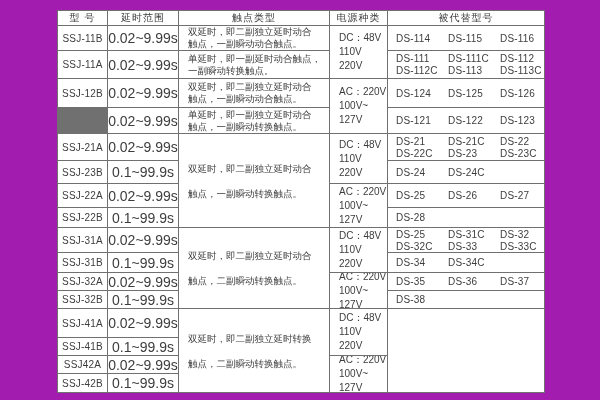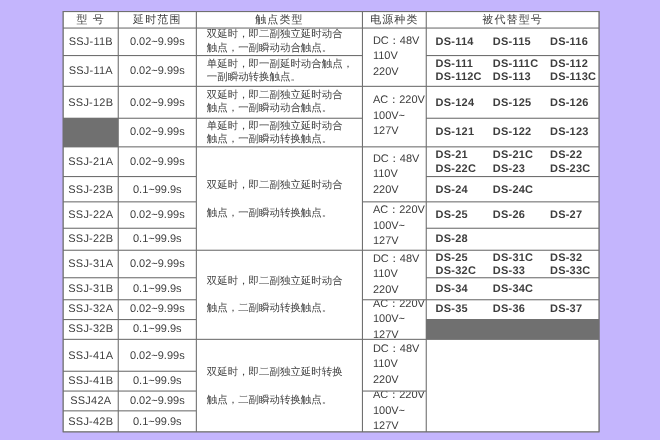--- a/index.html
+++ b/index.html
@@ -1,37 +1,37 @@
 <!DOCTYPE html>
 <html><head>
 <meta charset="utf-8">
 <style>
   * { margin:0; padding:0; box-sizing:border-box; }
   html,body { width:600px; height:400px; background:#ffffff; overflow:hidden;
               font-family:"Liberation Sans","DejaVu Sans",sans-serif; color:#3d3d3d; }
-  .page { position:relative; width:600px; height:400px; background:#c4b5fd; }
+  .page { position:relative; width:600px; height:400px; background:#a21caf; }
 
   .spec-table {
     position:absolute; left:57px; top:10px; width:488px; height:383px;
     display:grid;
     grid-template-columns:49px 70px 150px 57px 156px;
     grid-template-rows:14px 24px 27px 28px 25px 26px 22px 23px 19px 24px 19px 17px 17px 28px 17px 17px 18px;
     gap:1px; background:#707070; border:1px solid #707070;
   }
   .c { background:#ffffff; display:flex; align-items:center; overflow:hidden; }
   .th { justify-content:center; font-size:10px; letter-spacing:1px; }
   .model { justify-content:center; font-size:10px; letter-spacing:.2px; }
-  .delay { justify-content:center; font-size:10px; }
+  .delay { justify-content:center; font-size:14px; }
   .contact { font-size:9.5px; padding:0 4px 0 9px; white-space:pre-line; }
   .contact.single { line-height:12px; }
   .contact.merged { line-height:25px; }
   .power { font-size:10px; line-height:14px; padding-left:9px; white-space:pre-line; }
   .replaced { display:grid; grid-template-columns:52px 52px 52px; align-content:center;
               row-gap:1px; padding-left:8px; font-size:10px; }
-  .replaced span { white-space:nowrap; letter-spacing:.2px;font-weight:bold; }
+  .replaced span { white-space:nowrap; letter-spacing:.2px; }
 </style>
 </head>
 <body>
 
 <div class="page">
   <div class="spec-table">
 
     <div class="c th" style="grid-area:1/1">型 号</div>
     <div class="c th" style="grid-area:1/2">延时范围</div>
     <div class="c th" style="grid-area:1/3">触点类型</div>
@@ -164,16 +164,19 @@
     </div>
     <div class="c replaced" style="grid-area:11/5">
       <span>DS-34</span>
       <span>DS-34C</span>
     </div>
     <div class="c replaced" style="grid-area:12/5">
       <span>DS-35</span>
       <span>DS-36</span>
       <span>DS-37</span>
     </div>
+    <div class="c replaced" style="grid-area:13/5">
+      <span>DS-38</span>
+    </div>
     <div class="c replaced" style="grid-area:14/5/18/6"></div>
 
   </div>
 </div>
 
 </body></html>

